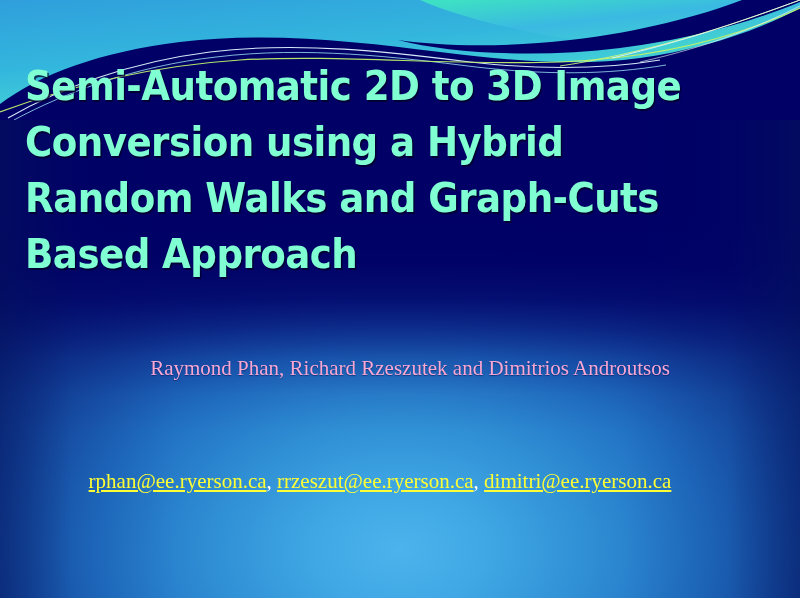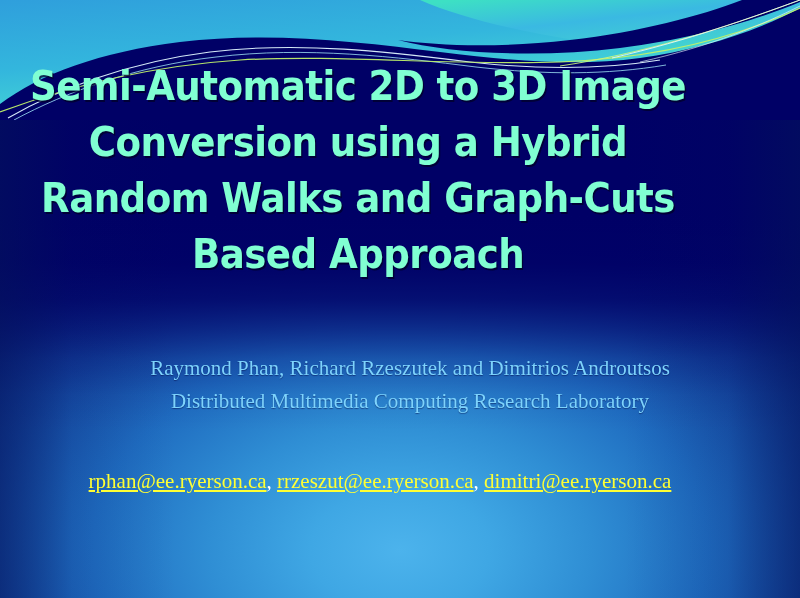--- a/index.html
+++ b/index.html
@@ -66,21 +66,21 @@
     height: 120px;
   }
   #banner svg { display: block; width: 800px; height: 120px; }
 
   
   #title-block {
     position: absolute;
     top: 58px;
     left: 0;
     width: 716px;
-    text-align: center;
+    text-align: left;
   }
   .title-line {
     color: #80ffd2;
     font-family: "DejaVu Sans", sans-serif;
     font-weight: bold;
     font-size: 40px;
     line-height: 56px;
     letter-spacing: -0.6px;
     transform: scaleX(0.93);
     transform-origin: center;
@@ -90,21 +90,21 @@
 
   
   #authors-block {
     position: absolute;
     top: 352px;
     left: 0;
     width: 800px;
     text-align: center;
   }
   .author-line {
-    color: #7dd3fc;
+    color: #f9a8d4;
     font-family: "Liberation Serif", serif;
     font-size: 21px;
     line-height: 33px;
     white-space: nowrap;
     text-shadow: 0 1px 1px rgba(0,0,60,0.45);
     margin-left: 20px;
   }
   #email-line {
     position: absolute;
     top: 466px;
@@ -187,20 +187,19 @@
 
   <div id="title-block">
     <div class="title-line">Semi-Automatic 2D to 3D Image</div>
     <div class="title-line">Conversion using a Hybrid</div>
     <div class="title-line">Random Walks and Graph-Cuts</div>
     <div class="title-line">Based Approach</div>
   </div>
 
   <div id="authors-block">
     <div class="author-line">Raymond Phan, Richard Rzeszutek and Dimitrios Androutsos</div>
-    <div class="author-line">Distributed Multimedia Computing Research Laboratory</div>
   </div>
 
   <div id="email-line">
     <span class="email-link">rphan@ee.ryerson.ca</span><span class="email-sep">, </span><span class="email-link">rrzeszut@ee.ryerson.ca</span><span class="email-sep">, </span><span class="email-link">dimitri@ee.ryerson.ca</span>
   </div>
 
 </div>
 
 </body></html>

